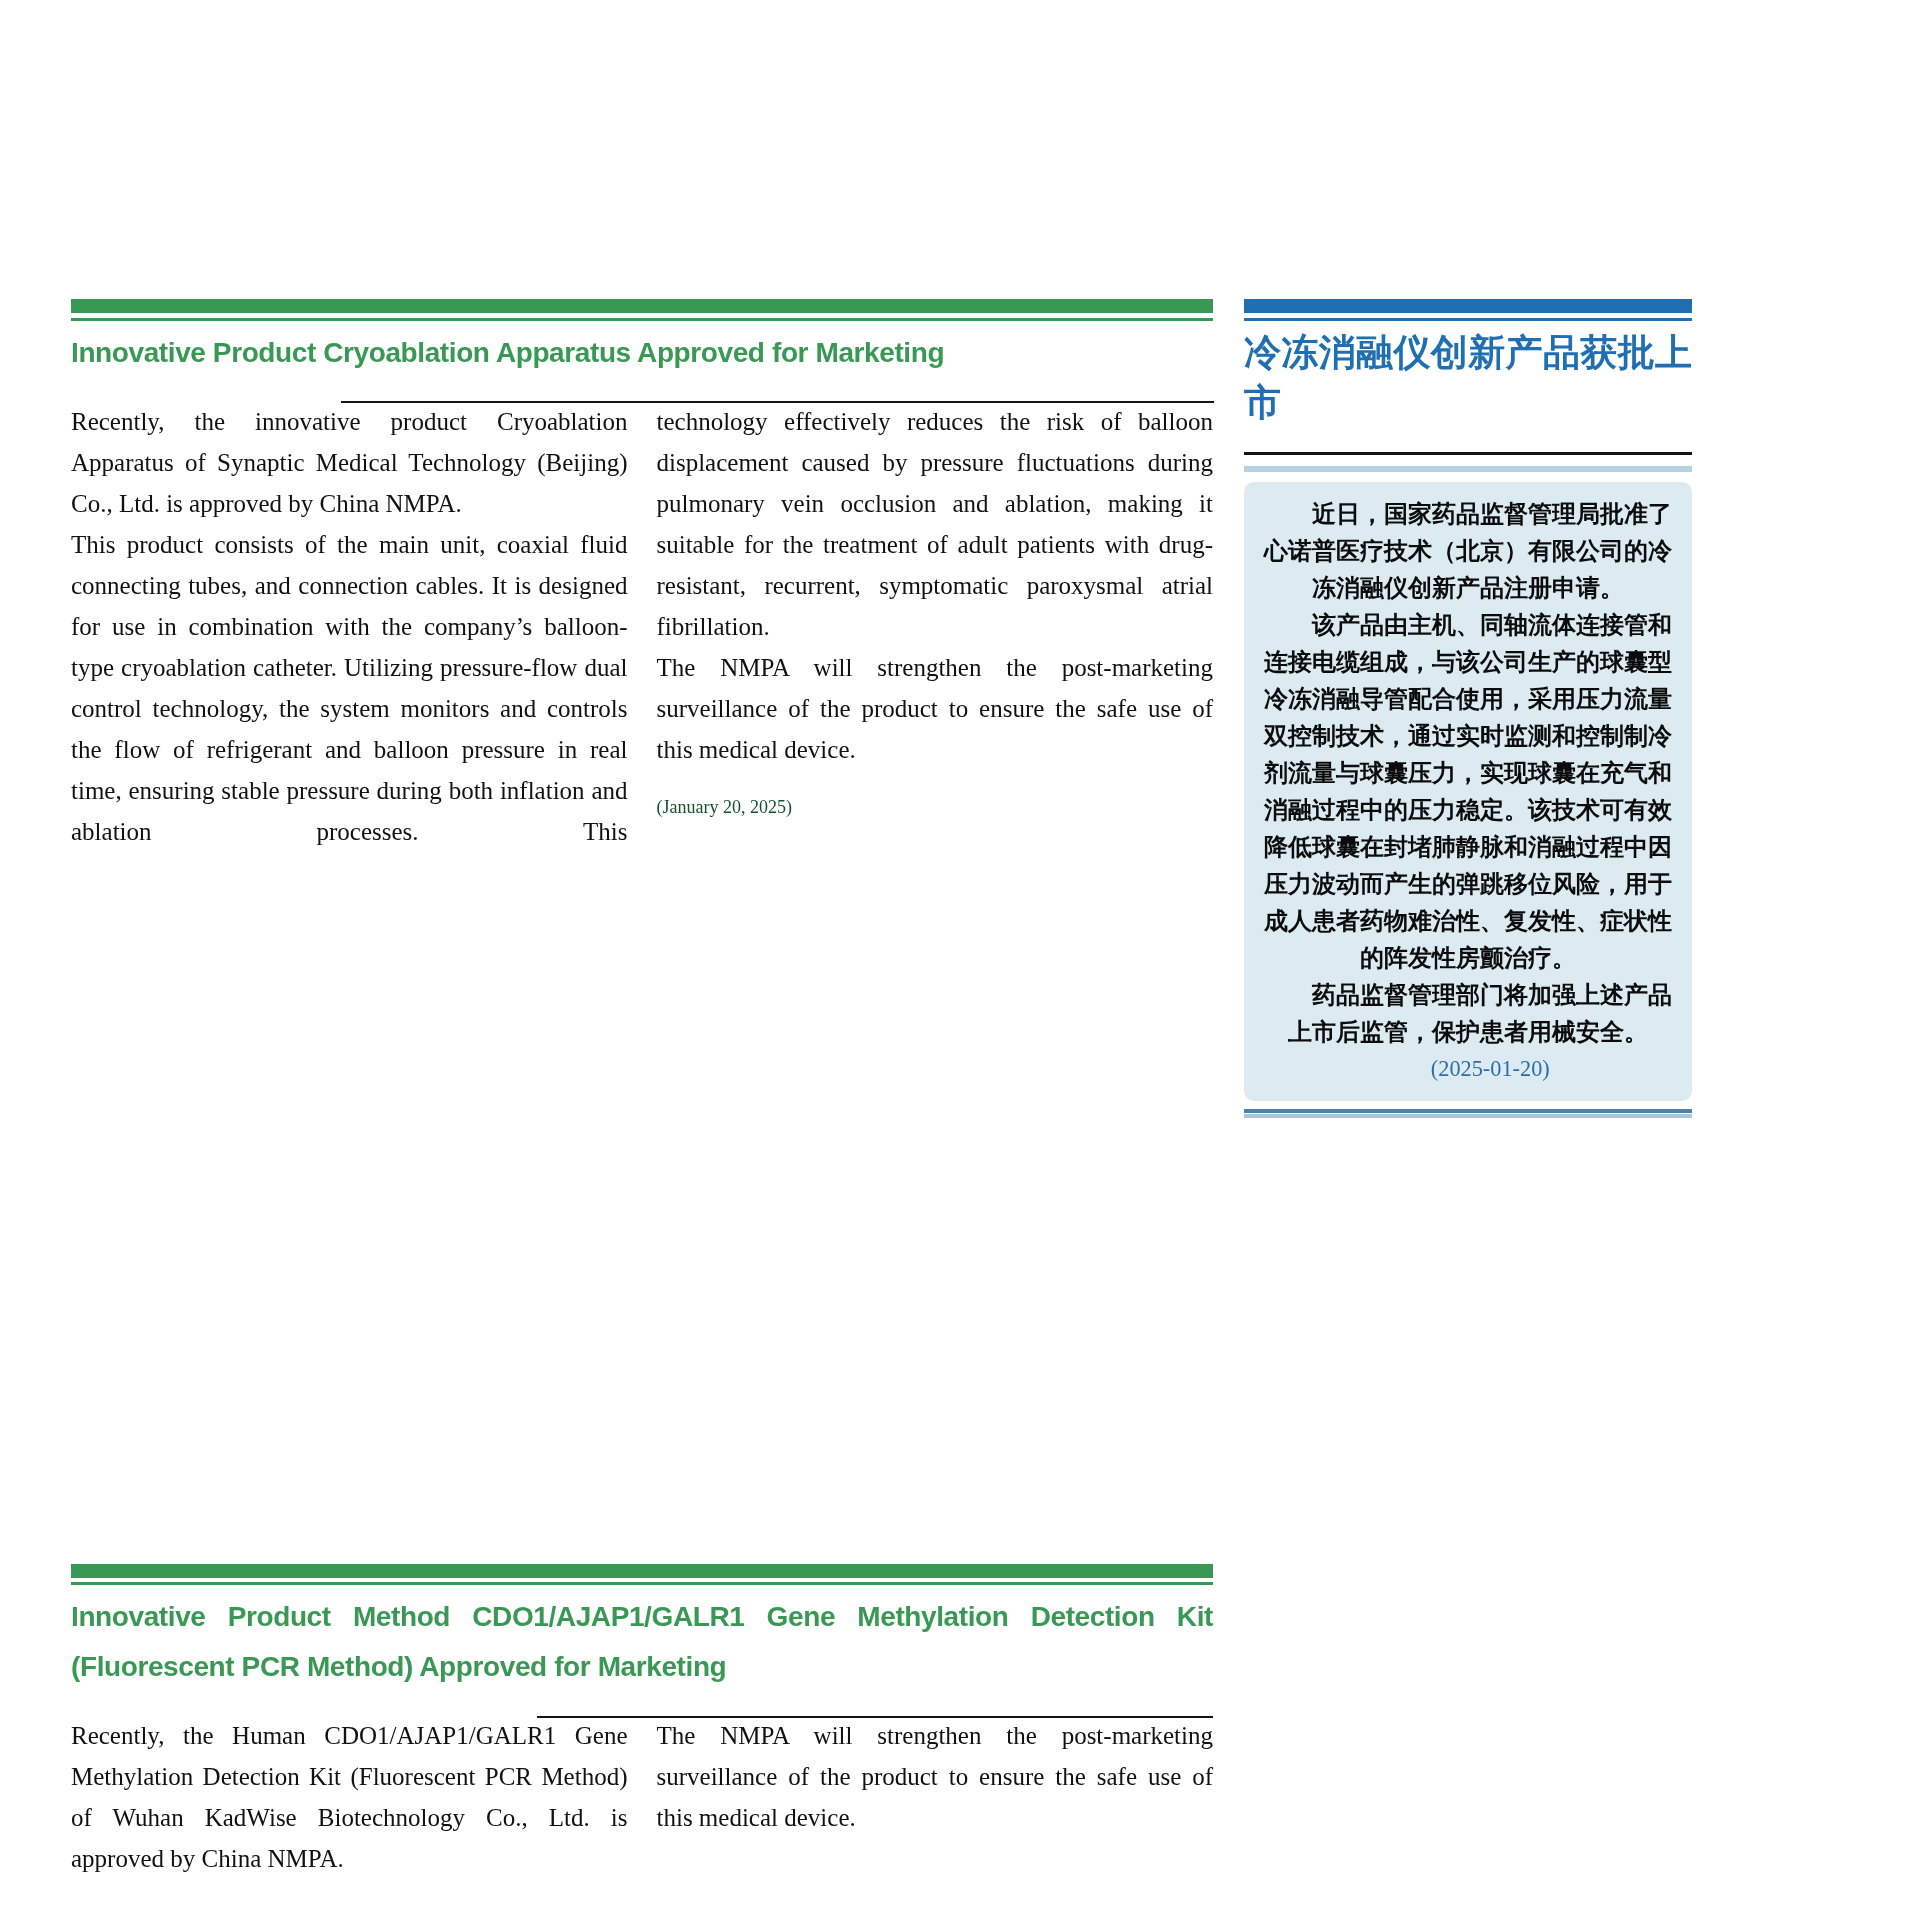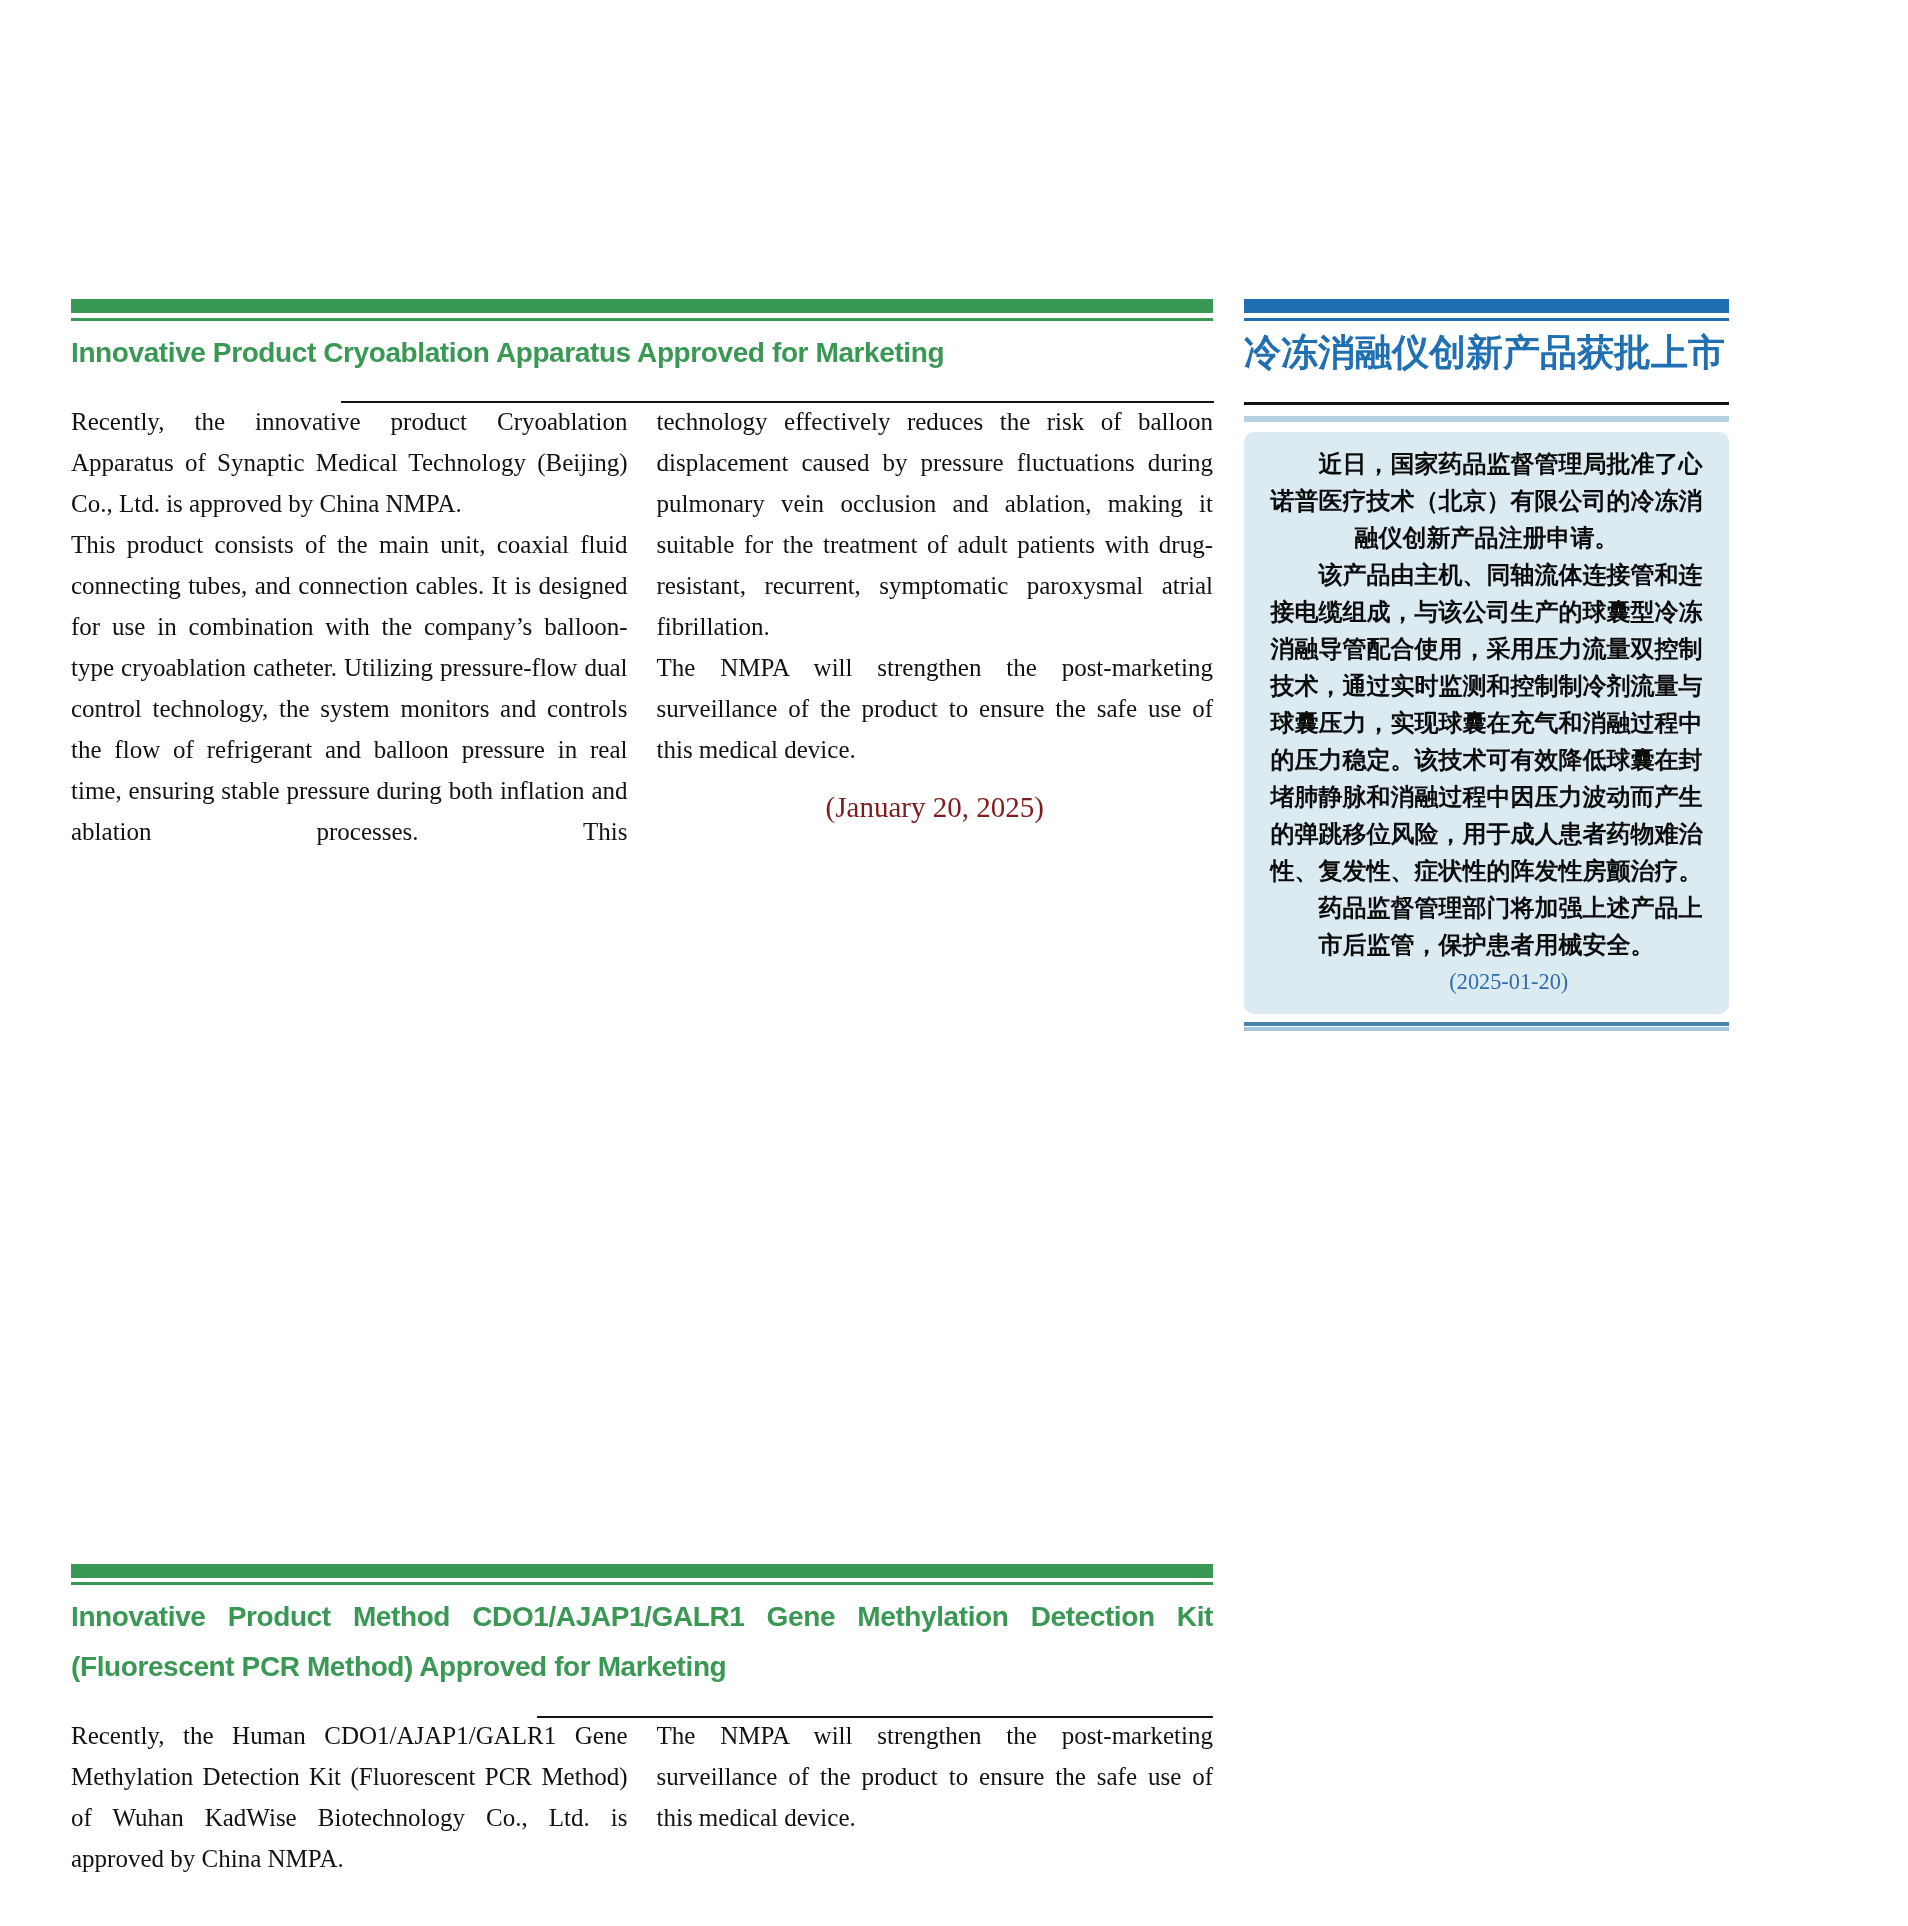--- a/index.html
+++ b/index.html
@@ -6,21 +6,21 @@
   .page{
     position:relative;
     width:1908px;height:2699px;
     background:#ffffff;
     font-family:"Liberation Serif", serif;
     color:#111;
     overflow:hidden;
   }
   
   .sec-en{position:absolute;left:71px;width:1142px;}
-  .sec-zh{position:absolute;left:1244px;width:485px;}
+  .sec-zh{position:absolute;left:1244px;width:448px;}
   .s1{top:299px;} .s2{top:1011px;}
 
   
   .bar-thick{height:14px;}
   .bar-thin{height:3.1px;margin-top:4.6px;}
   .green{background:#3a9855;}
   .blue{background:#1f6fb2;}
 
   
   .en-title{
@@ -48,23 +48,23 @@
   .cols{display:flex;gap:29px;margin-top:23px;}
   .col{width:557px;}
   .col p{
     margin:0;
     font-size:25px;line-height:41px;
     text-align:justify;
   }
   .col p.cont{text-align-last:justify;}
   .en-date{
     margin-top:17px;
-    font-size:29px;line-height:41px;
-    color:#7f1d1d;
-    text-align:center;
+    font-size:18px;line-height:41px;
+    color:#14532d;
+    text-align:left;
   }
 
   
   .panel-topband{height:5.4px;background:#b5d2e0;margin-top:15.4px;}
   .panel-topband.after-rule{margin-top:11.6px;}
   .zh-box{
     margin-top:10px;
     background:#dcebf1;
     padding:13.5px 19px;
     font-family:"Liberation Sans", sans-serif;

